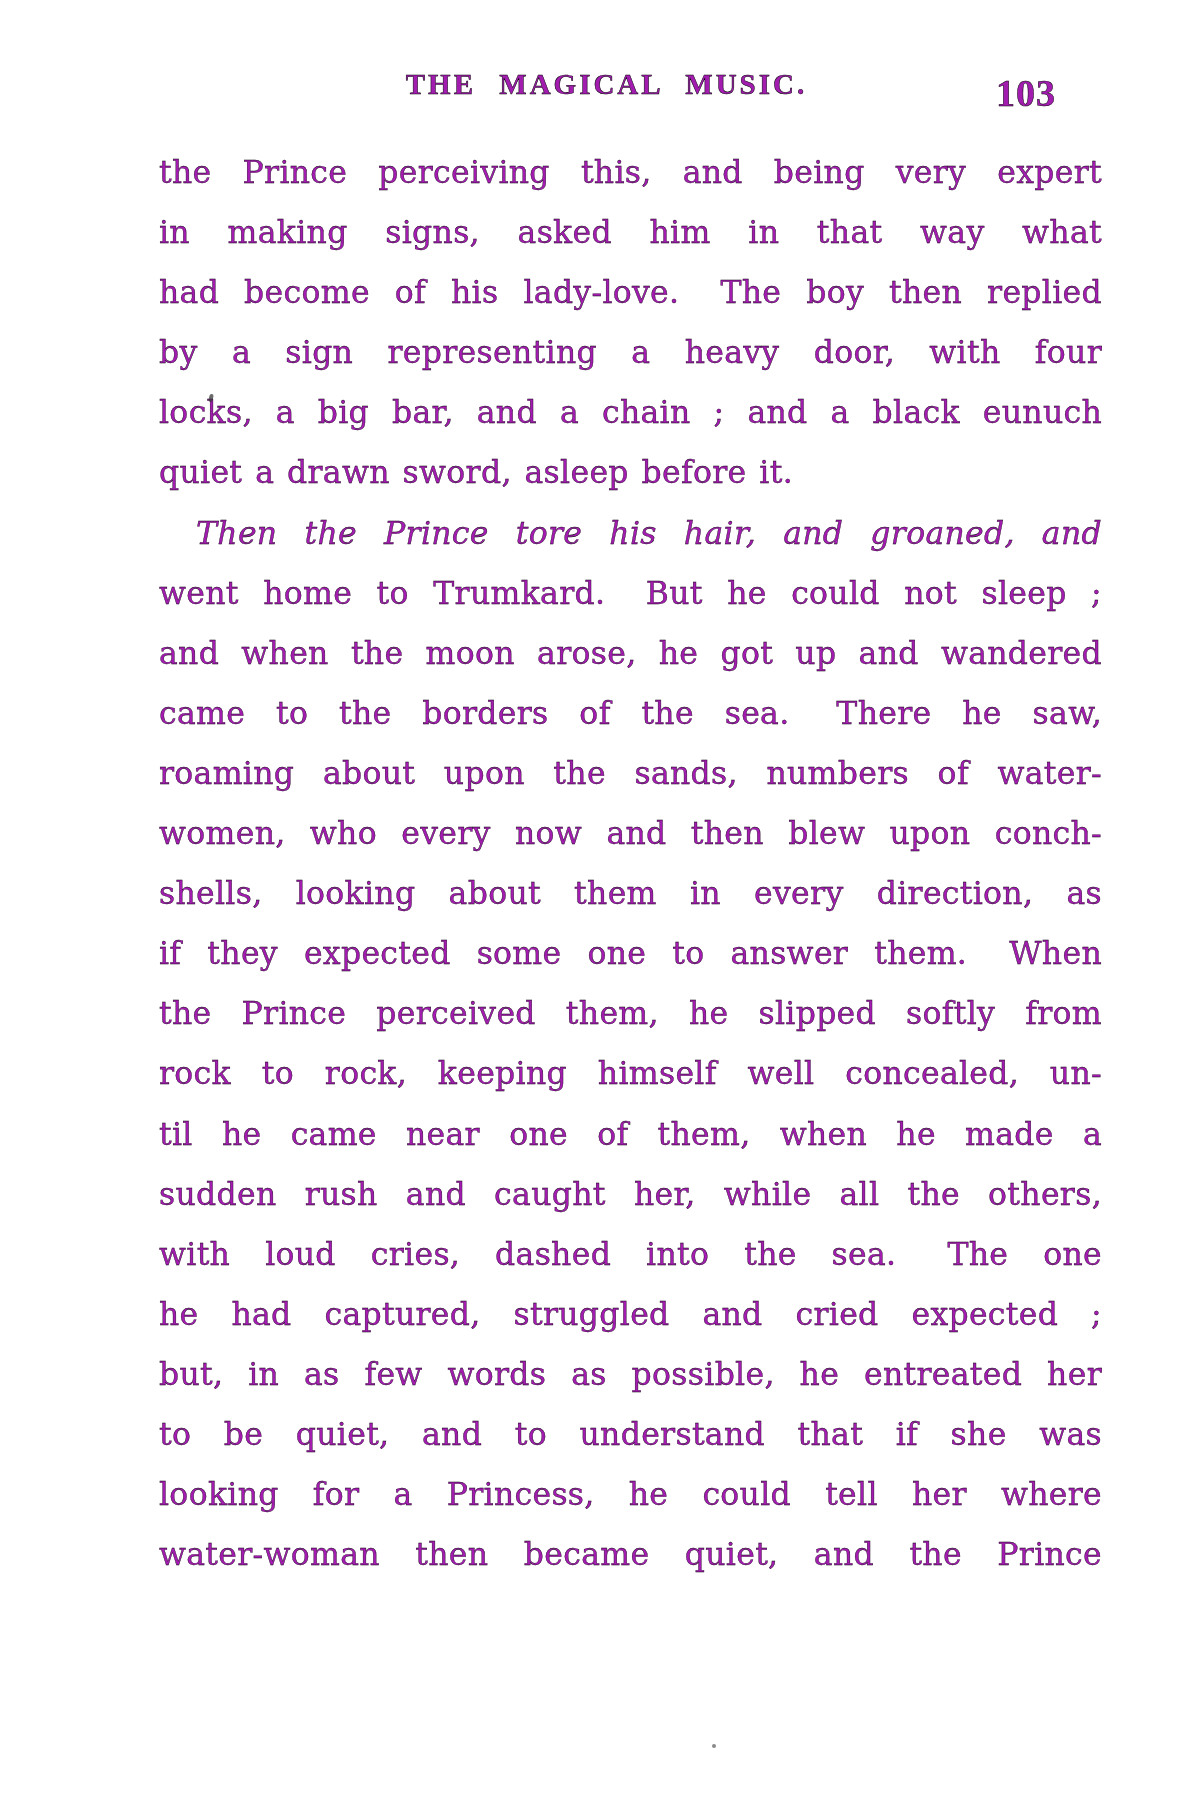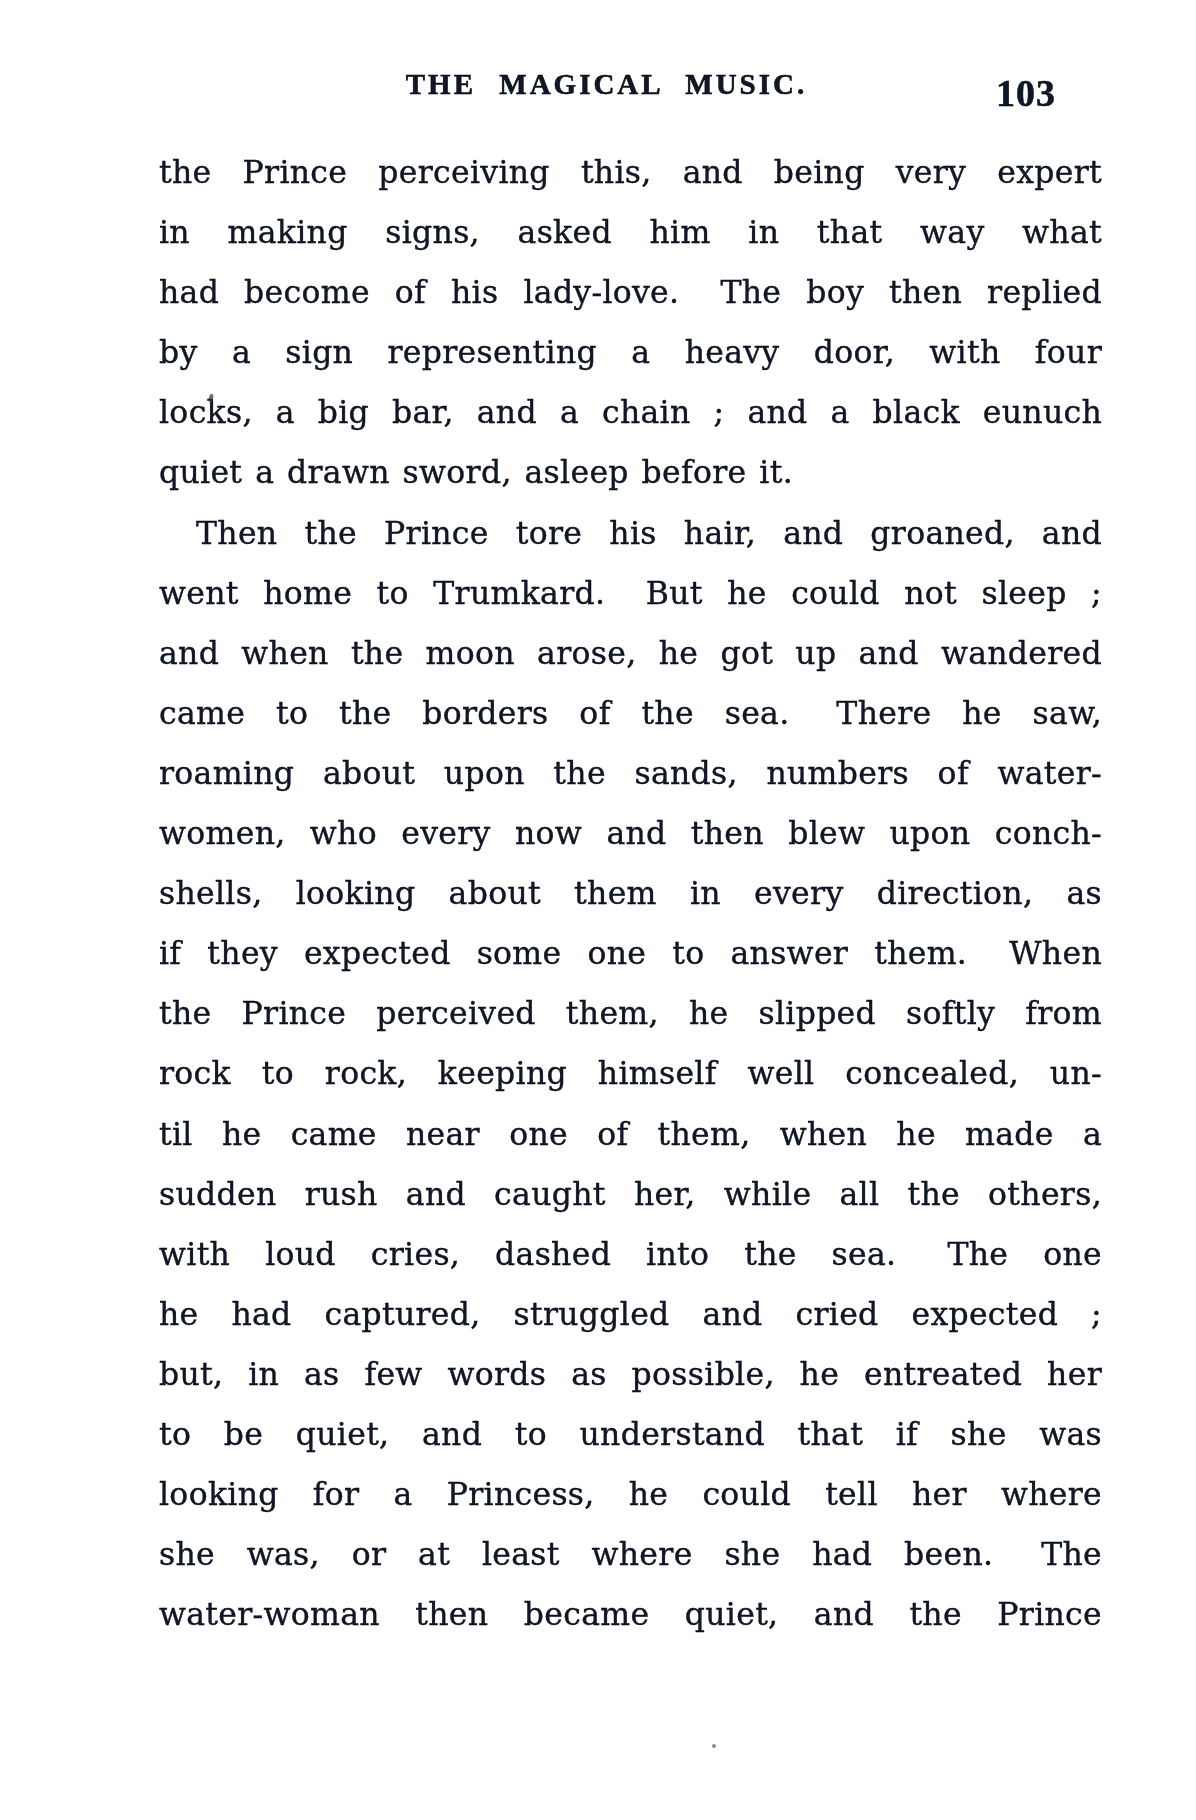--- a/index.html
+++ b/index.html
@@ -6,21 +6,21 @@
     margin: 0;
     padding: 0;
     background: #ffffff;
   }
   .page {
     position: relative;
     width: 1172px;
     height: 1820px;
     background: #ffffff;
     overflow: hidden;
-    color: #0f172a;
+    color: #a21caf;
   }
   
   .header-row {
     position: absolute;
     left: 135px;
     top: 58px;
     width: 943px;
     height: 48px;
   }
   .running-title {
@@ -66,20 +66,21 @@
     text-align-last: justify;
     letter-spacing: 0.3px;
     word-spacing: 2.5px;
     -webkit-text-stroke: 0.35px #000;
   }
   .tline.para-end {
     text-align-last: left;
   }
   .tline.indent {
     text-indent: 37px;
+    font-style: italic;
   }
   
   .artifact {
     position: absolute;
     background: #3a3a3a;
     border-radius: 50%;
   }
   .artifact-speck {
     left: 209px;
     top: 394px;
@@ -124,20 +125,19 @@
     <div class="tline">if they expected some one to answer them.  When</div>
     <div class="tline">the Prince perceived them, he slipped softly from</div>
     <div class="tline">rock to rock, keeping himself well concealed, un-</div>
     <div class="tline">til he came near one of them, when he made a</div>
     <div class="tline">sudden rush and caught her, while all the others,</div>
     <div class="tline">with loud cries, dashed into the sea.  The one</div>
     <div class="tline">he had captured, struggled and cried expected ;</div>
     <div class="tline">but, in as few words as possible, he entreated her</div>
     <div class="tline">to be quiet, and to understand that if she was</div>
     <div class="tline">looking for a Princess, he could tell her where</div>
-    <div class="tline">she was, or at least where she had been.  The</div>
     <div class="tline">water-woman then became quiet, and the Prince</div>
   </div>
 
   <div class="artifact artifact-speck"></div>
   <div class="artifact artifact-dot"></div>
 
 </div>
 
 </body></html>

